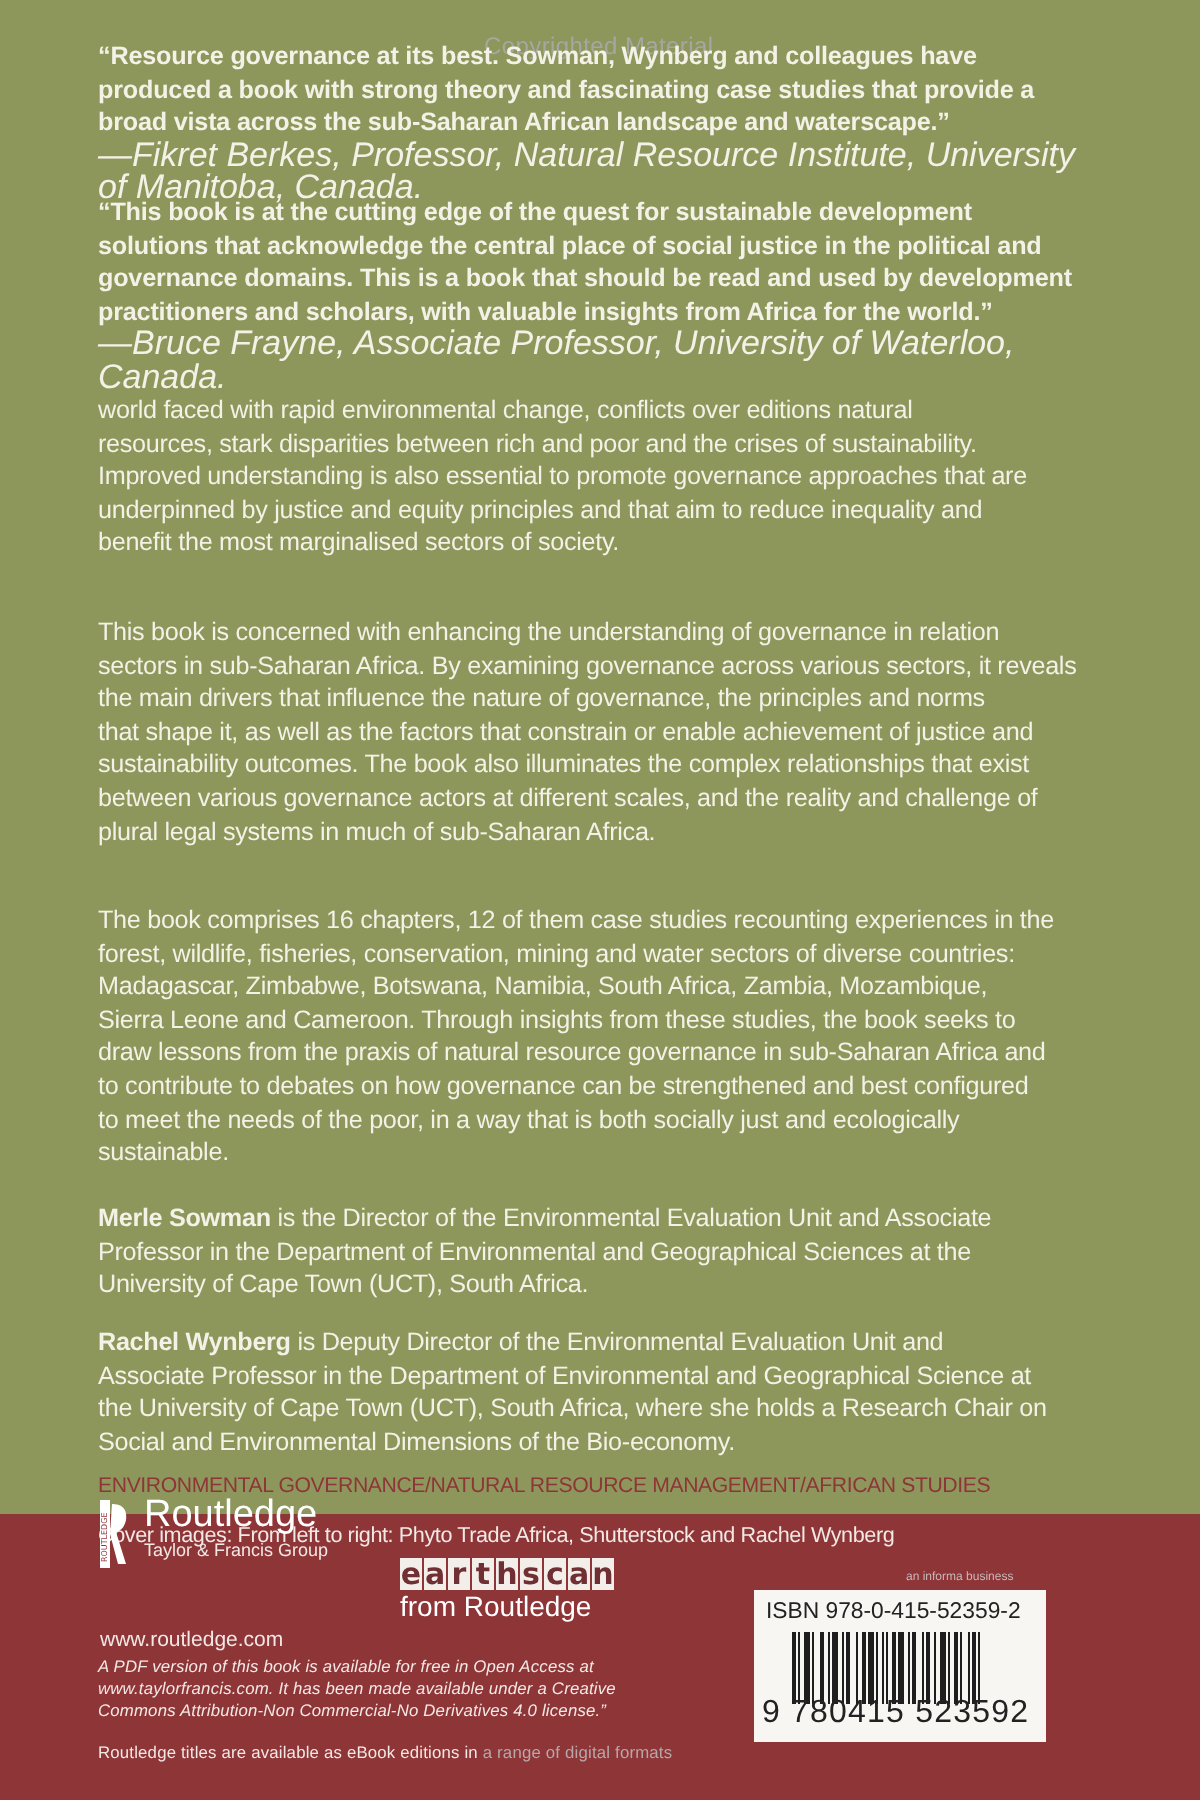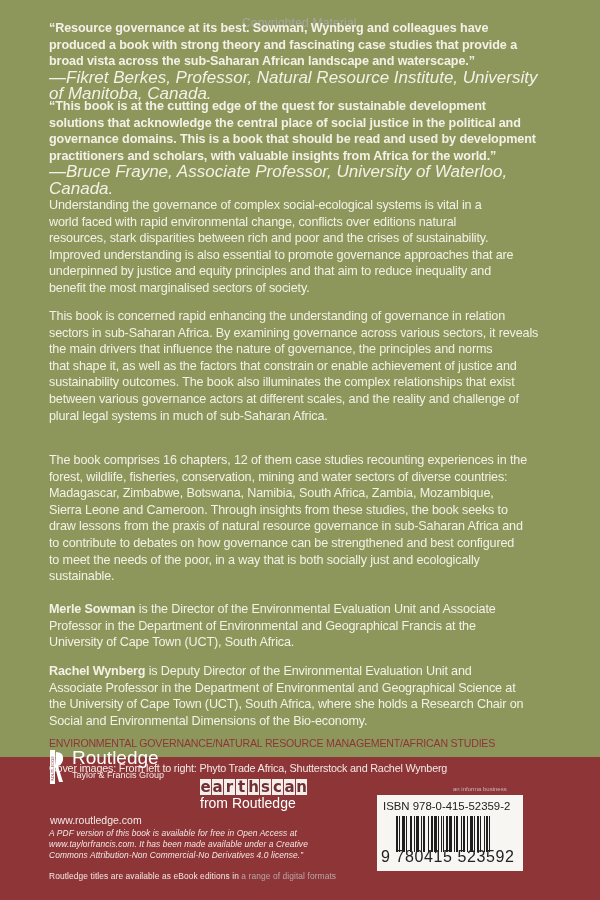--- a/index.html
+++ b/index.html
@@ -86,30 +86,29 @@
 
 <div class="content" style="top:98px;">
   <p class="quote">“This book is at the cutting edge of the quest for sustainable development</p>
   <p class="quote">solutions that acknowledge the central place of social justice in the political and</p>
   <p class="quote">governance domains. This is a book that should be read and used by development</p>
   <p class="quote">practitioners and scholars, with valuable insights from Africa for the world.”</p>
   <p class="attrib">—Bruce Frayne, Associate Professor, University of Waterloo, Canada.</p>
 </div>
 
 <div class="content" style="top:197px;">
-  <p class="para">Understanding the governance of complex social-ecological systems is vital in a</p>
   <p class="para">world faced with rapid environmental change, conflicts over editions natural</p>
   <p class="para">resources, stark disparities between rich and poor and the crises of sustainability.</p>
   <p class="para">Improved understanding is also essential to promote governance approaches that are</p>
   <p class="para">underpinned by justice and equity principles and that aim to reduce inequality and</p>
   <p class="para">benefit the most marginalised sectors of society.</p>
 </div>
 
 <div class="content" style="top:308px;">
-  <p class="para">This book is concerned rapid enhancing the understanding of governance in relation</p>
+  <p class="para">This book is concerned with enhancing the understanding of governance in relation</p>
   <p class="para">sectors in sub-Saharan Africa. By examining governance across various sectors, it reveals</p>
   <p class="para">the main drivers that influence the nature of governance, the principles and norms</p>
   <p class="para">that shape it, as well as the factors that constrain or enable achievement of justice and</p>
   <p class="para">sustainability outcomes. The book also illuminates the complex relationships that exist</p>
   <p class="para">between various governance actors at different scales, and the reality and challenge of</p>
   <p class="para">plural legal systems in much of sub-Saharan Africa.</p>
 </div>
 
 <div class="content" style="top:452px;">
   <p class="para">The book comprises 16 chapters, 12 of them case studies recounting experiences in the</p>
@@ -117,21 +116,21 @@
   <p class="para">Madagascar, Zimbabwe, Botswana, Namibia, South Africa, Zambia, Mozambique,</p>
   <p class="para">Sierra Leone and Cameroon. Through insights from these studies, the book seeks to</p>
   <p class="para">draw lessons from the praxis of natural resource governance in sub-Saharan Africa and</p>
   <p class="para">to contribute to debates on how governance can be strengthened and best configured</p>
   <p class="para">to meet the needs of the poor, in a way that is both socially just and ecologically</p>
   <p class="para">sustainable.</p>
 </div>
 
 <div class="content" style="top:601px;">
   <p class="para"><b>Merle Sowman</b><span> is the Director of the Environmental Evaluation Unit and Associate</span></p>
-  <p class="para">Professor in the Department of Environmental and Geographical Francis at the</p>
+  <p class="para">Professor in the Department of Environmental and Geographical Sciences at the</p>
   <p class="para">University of Cape Town (UCT), South Africa.</p>
 </div>
 
 <div class="content" style="top:663px;">
   <p class="para"><b>Rachel Wynberg</b><span> is Deputy Director of the Environmental Evaluation Unit and</span></p>
   <p class="para">Associate Professor in the Department of Environmental and Geographical Science at</p>
   <p class="para">the University of Cape Town (UCT), South Africa, where she holds a Research Chair on</p>
   <p class="para">Social and Environmental Dimensions of the Bio-economy.</p>
 </div>
 

